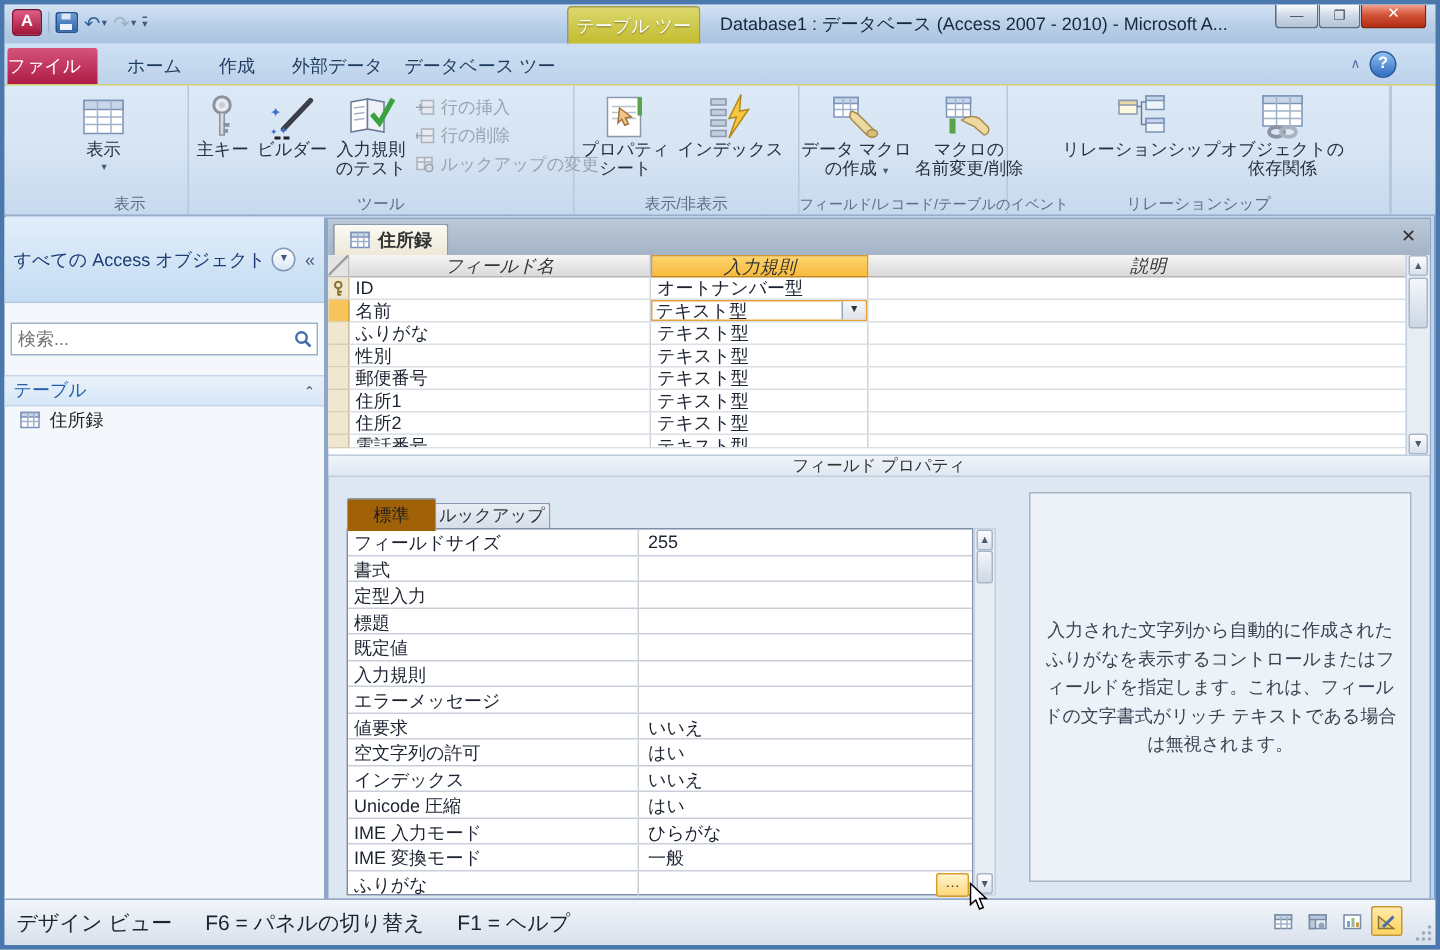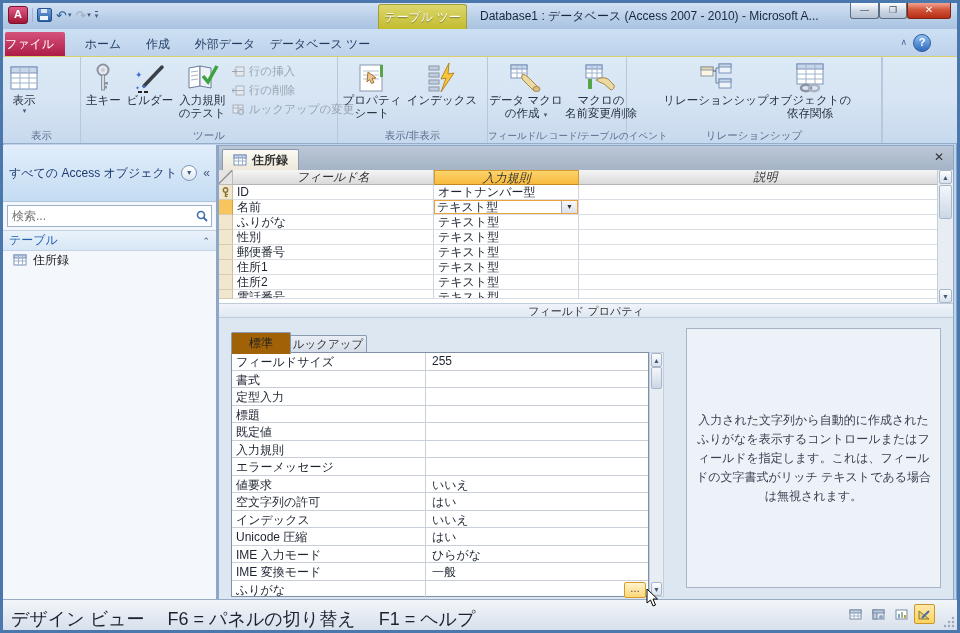--- a/index.html
+++ b/index.html
@@ -51,21 +51,21 @@
   .smallbtn{display:flex;align-items:center;gap:4px;height:19px;font-size:11.5px;padding:0 3px;white-space:nowrap;}
   .smallbtn.dis{color:#98a4b2;}
   
   .navpane{left:0;top:142px;width:215px;bottom:30px;background:#f4f8fd;border-right:2px solid #8ea7c6;box-sizing:border-box;}
   .navhdr{height:24px;background:linear-gradient(#e2eefb,#c4dcf2);display:flex;align-items:center;padding:16px 6px;
     font-size:12px;color:#1c3c74;border-bottom:1px solid #aec4dd;}
   .navhdr .t{flex:1;}
   .circbtn{width:14px;height:14px;border-radius:50%;border:1px solid #7d96b5;background:linear-gradient(#fff,#dce7f3);
     font-size:7px;color:#44597a;text-align:center;line-height:13px;margin-right:6px;}
   .navcol{font-size:12px;color:#44597a;}
-  .searchrow{margin:3px 4px;height:20px;display:flex;border:1px solid #9db1ca;background:#fff;align-items:center;}
+  .searchrow{margin:13px 4px;height:20px;display:flex;border:1px solid #9db1ca;background:#fff;align-items:center;}
   .searchrow input{flex:1;border:none;outline:none;font-size:12px;padding:0 4px;font-family:"Liberation Sans",sans-serif;color:#333;min-width:0;background:transparent;}
   .mag{width:18px;height:18px;display:flex;align-items:center;justify-content:center;}
   .secthdr{height:19px;background:linear-gradient(#eaf2fb,#d7e6f6);border-top:1px solid #c4d4e6;border-bottom:1px solid #c4d4e6;
     display:flex;align-items:center;padding:0 6px;font-size:12px;color:#1f5fae;}
   .secthdr .t{flex:1;}
   .navitem{height:18px;display:flex;align-items:center;gap:6px;padding-left:10px;font-size:12px;color:#222;}
   
   .docarea{left:215px;top:142px;right:3px;bottom:30px;background:#dde7f2;border:1px solid #8ea7c6;box-sizing:border-box;}
   .tabbar{position:absolute;left:0;top:0;right:0;height:24px;background:linear-gradient(#bcc8d7,#a4b3c6);border-bottom:1px solid #8a9ab0;}
   .doctab{position:absolute;left:3px;top:3px;height:20px;background:linear-gradient(#fbfaf4,#ede8d8);
@@ -112,21 +112,21 @@
   .plabel{width:194px;box-sizing:border-box;border-right:1px solid #c9cfd9;font-size:12px;color:#1c2330;padding:1px 0 0 4px;white-space:nowrap;overflow:hidden;}
   .pval{flex:1;font-size:12px;color:#1c2330;padding:1px 0 0 6px;position:relative;white-space:nowrap;}
   .bldbtn{position:absolute;right:2px;top:1px;width:20px;height:14px;background:linear-gradient(#fff3cf,#ffd878);
     border:1px solid #d99c27;border-radius:2px;font-size:10px;line-height:11px;text-align:center;color:#333;}
   .pscroll{position:absolute;left:430px;top:206px;width:15px;height:245px;background:#e8edf4;border:1px solid #c3cfdd;box-sizing:border-box;}
   .helppanel{position:absolute;left:467px;top:182px;width:255px;height:260px;background:#edf2f9;border:1px solid #a8b4c6;
     box-sizing:border-box;display:flex;align-items:center;justify-content:center;padding:0 8px;}
   .helppanel .txt{font-size:12px;color:#3a4150;line-height:19px;text-align:center;}
   
   .statusbar{left:0;right:0;bottom:0;height:30px;background:linear-gradient(#f2f6fa,#d8e0ec);border-top:1px solid #98abc4;}
-  .stext{position:absolute;left:8px;top:7px;font-size:18px;color:#1c2330;}
+  .stext{position:absolute;left:8px;top:7px;font-size:14px;color:#1c2330;}
   .stext span{margin-right:18px;}
   .viewbtns{position:absolute;right:22px;top:4px;display:flex;gap:2px;align-items:center;}
   .vb{width:19px;height:18px;display:flex;align-items:center;justify-content:center;border-radius:2px;border:1px solid transparent;}
   .vb.active{background:linear-gradient(#ffe9a8,#fcd45f);border:1px solid #c8972b;}
   .grip{position:absolute;right:1px;bottom:1px;}
   .cursor{position:absolute;left:642px;top:585px;z-index:50;}
 </style>
 </head>
 <body>
 
@@ -166,21 +166,21 @@
     <div class="rtab" style="left:132px;width:46px;">作成</div>
     <div class="rtab" style="left:184px;width:76px;">外部データ</div>
     <div class="rtab" style="left:264px;width:106px;">データベース ツール</div>
     <div class="abs designtab">デザイン</div>
     <div class="abs ribmin">∧</div>
     <div class="abs helpbtn">?</div>
   </div>
 
   <div class="abs ribbon">
 
-    <div class="rgroup" style="width:78px;">
+    <div class="rgroup" style="width:78px;margin-left:45px;">
       <div class="bigbtn">
         <div class="ic">
           <svg width="32" height="30">
               <rect x="3" y="4" width="26" height="22" fill="#fff" stroke="#7a92b8"></rect>
               <rect x="3" y="4" width="26" height="6" fill="#c8d6ea" stroke="#7a92b8"></rect>
               <line x1="12" y1="4" x2="12" y2="26" stroke="#9fb2cc"></line>
               <line x1="21" y1="4" x2="21" y2="26" stroke="#9fb2cc"></line>
               <line x1="3" y1="15" x2="29" y2="15" stroke="#9fb2cc"></line>
               <line x1="3" y1="20" x2="29" y2="20" stroke="#9fb2cc"></line>
             </svg>

